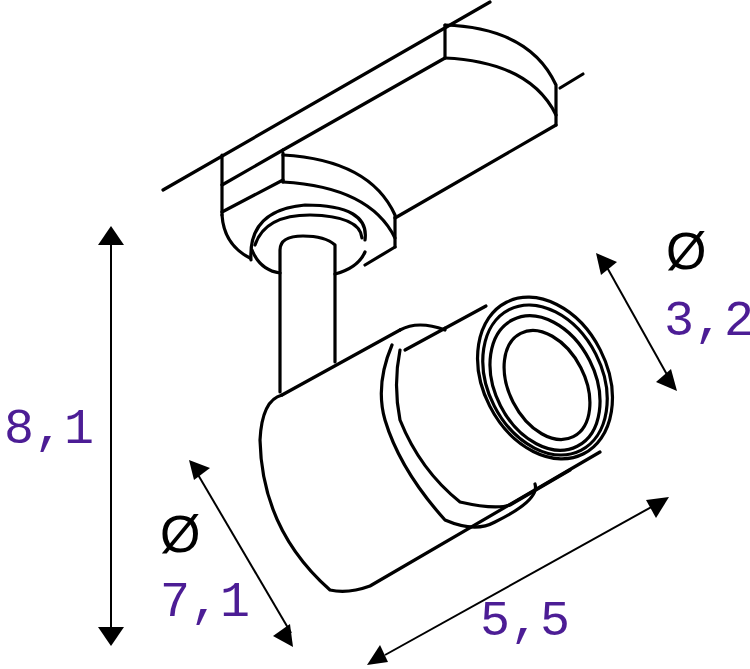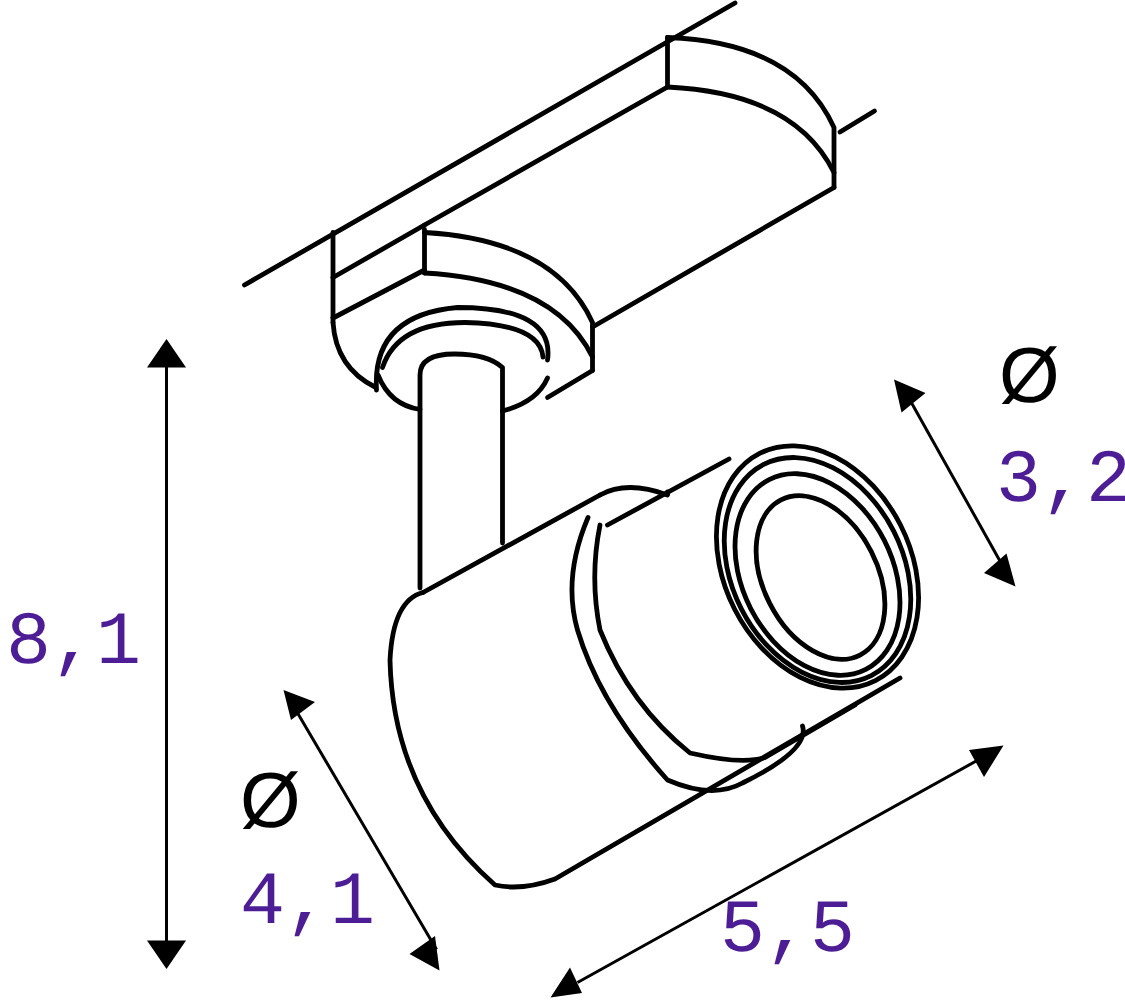--- a/index.html
+++ b/index.html
@@ -87,16 +87,16 @@
       <polygon class="arrow" points="669,497 646,500 656,518"></polygon>
     </g>
   </svg>
 
   <div class="dim-label" style="left:4px; top:392px;margin-top:13px;">8,1</div>
 
   <div class="dia-sym" style="left:666px; top:225px;">Ø</div>
   <div class="dim-label" style="left:664px; top:297px;">3,2</div>
 
   <div class="dia-sym" style="left:160px; top:508px;">Ø</div>
-  <div class="dim-label" style="left:160px; top:578px;">4,1</div>
+  <div class="dim-label" style="left:160px; top:578px;">7,1</div>
 
   <div class="dim-label" style="left:480px; top:597px;">5,5</div>
 </div>
 
 </body></html>

